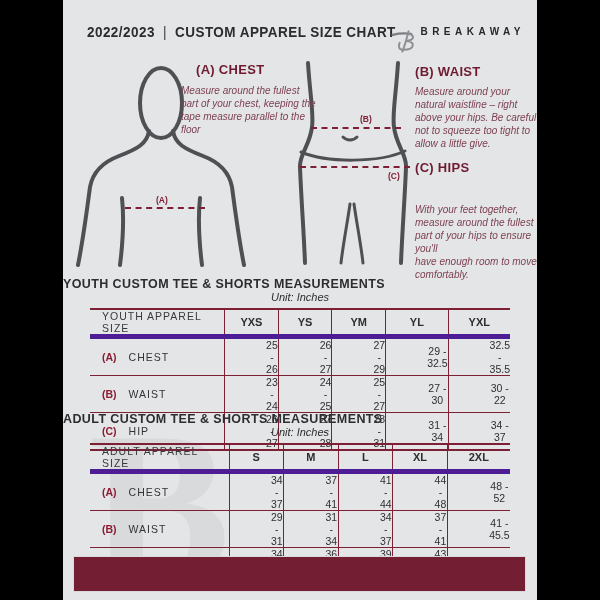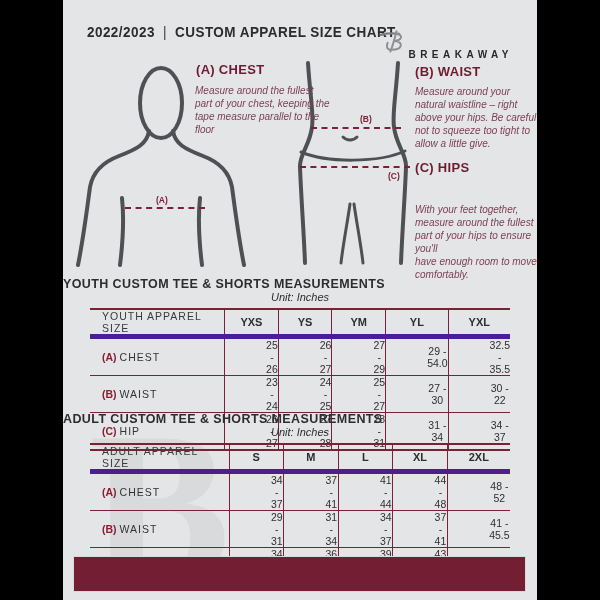--- a/index.html
+++ b/index.html
@@ -6,21 +6,21 @@
   html,body { width:600px; height:600px; }
   body { background:#000; font-family:"Liberation Sans", sans-serif; position:relative; overflow:hidden; }
 
   .sheet { position:absolute; left:63px; top:0; width:474px; height:600px; background:#e4e5e7; }
 
   
   .hdr-title { position:absolute; left:24px; top:23px; font-size:15px; font-weight:bold;
                color:#2c2c2e; letter-spacing:0.5px; white-space:nowrap;
                transform:scaleX(0.9); transform-origin:0 50%; }
   .hdr-title .divider { margin:0 9px; font-weight:normal; color:#3a3a3c; }
-  .brand { position:absolute; right:24px; top:26px; display:flex; align-items:flex-end; }
+  .brand { position:absolute; right:12px; top:26px; display:flex; align-items:flex-start; }
   .brand-name { font-size:10px; font-weight:bold; letter-spacing:4.5px; color:#28282a; }
 
   
   .guide-head { position:absolute; font-size:13px; font-weight:bold; color:#6e1b31; letter-spacing:0.3px; }
   .guide-body { position:absolute; font-size:10px; font-style:italic; color:#7d4152;
                 line-height:1.3; white-space:pre-line; }
   .fig { position:absolute; }
   .dash-line { position:absolute; border-top:2.5px dashed #7d2036; }
   .dash-marker { position:absolute; font-size:8.5px; font-weight:bold; color:#7d2036; }
 
@@ -33,21 +33,21 @@
           border-top:2px solid #7d2036; border-bottom:2px solid #7d2036; }
   thead tr { border-bottom:5px solid #4c1d95; }
   tbody tr + tr { border-top:1.5px solid #7d2036; }
   th, td { border-left:1.5px solid #7d2036; }
   th:first-child, td:first-child { border-left:none; }
   th { height:24px; font-size:11px; font-weight:bold; color:#2e2e30; }
   td { height:21px; font-size:10.5px; text-align:center; color:#2f2f31;padding-left:41px; }
   .lbl-col { width:139px; text-align:left; padding-left:12px; }
   th.lbl-col { font-weight:normal; font-size:10.5px; letter-spacing:1px; color:#3a3a3c; }
   td.lbl-col .mk { font-weight:bold; color:#8b1d33; }
-  td.lbl-col .nm { color:#333335; letter-spacing:1px; margin-left:3px; }
+  td.lbl-col .nm { color:#333335; letter-spacing:1px; margin-left:12px; }
 
   .watermark { position:absolute; left:26px; top:424px; font-size:212px; line-height:0.78;
                font-weight:bold; color:#d9dadc; z-index:0; font-family:"Liberation Serif", serif; }
   .layer { position:relative; z-index:1; }
 
   .bottom-bar { position:absolute; left:10px; top:556px; width:453px; height:36px;
                 background:#731e33; border:1px solid #d8d9db; }
 </style>
 </head>
 <body>
@@ -95,21 +95,21 @@
         <path d="M69,149 C66,170 62,190 60,208"></path>
         <path d="M73,149 C76,170 80,190 82,208"></path>
       </g>
     </svg>
     <div class="dash-line" style="left:248px;top:127px;width:90px"></div>
     <div class="dash-marker" style="left:297px;top:114px">(B)</div>
     <div class="dash-line" style="left:237px;top:166px;width:110px"></div>
     <div class="dash-marker" style="left:325px;top:171px">(C)</div>
 
     <div class="guide-head" style="left:133px;top:62px">(A) CHEST</div>
-    <div class="guide-body" style="left:132px;top:84px;width:138px">Measure around the fullest part of your chest, keeping the tape measure parallel to the floor</div>
+    <div class="guide-body" style="left:118px;top:84px;width:138px">Measure around the fullest part of your chest, keeping the tape measure parallel to the floor</div>
 
     <div class="guide-head" style="left:352px;top:64px">(B) WAIST</div>
     <div class="guide-body" style="left:352px;top:85px;width:122px">Measure around your natural waistline – right above your hips. Be careful not to squeeze too tight to allow a little give.</div>
 
     <div class="guide-head" style="left:352px;top:160px">(C) HIPS</div>
     <div class="guide-body" style="left:352px;top:203px;width:128px">With your feet together, measure around the fullest part of your hips to ensure you'll
 have enough room to move comfortably.</div>
 
     <div class="tbl-title" style="top:277px">YOUTH CUSTOM TEE &amp; SHORTS MEASUREMENTS</div>
     <div class="tbl-unit" style="top:291px">Unit: Inches</div>
@@ -123,21 +123,21 @@
           <th>YL</th>
           <th>YXL</th>
         </tr>
       </thead>
       <tbody>
         <tr>
           <td class="lbl-col"><span class="mk">(A)</span><span class="nm">CHEST</span></td>
           <td>25 - 26</td>
           <td>26 - 27</td>
           <td>27 - 29</td>
-          <td>29 - 54.0</td>
+          <td>29 - 32.5</td>
           <td>32.5 - 35.5</td>
         </tr>
         <tr>
           <td class="lbl-col"><span class="mk">(B)</span><span class="nm">WAIST</span></td>
           <td>23 - 24</td>
           <td>24 - 25</td>
           <td>25 - 27</td>
           <td>27 - 30</td>
           <td>30 - 22</td>
         </tr>

